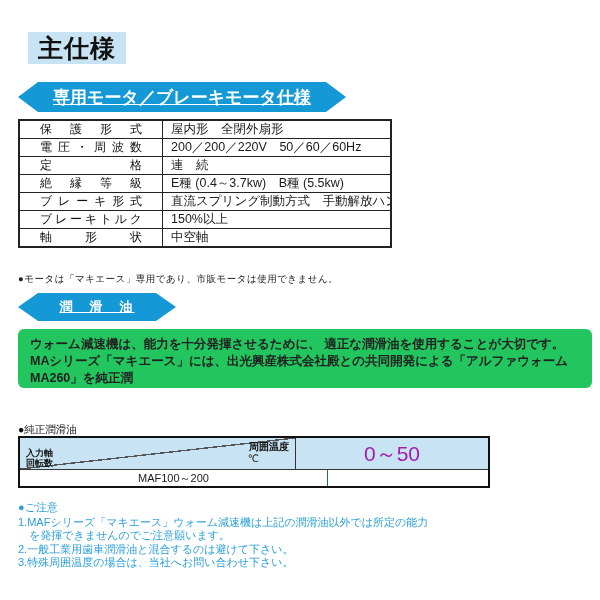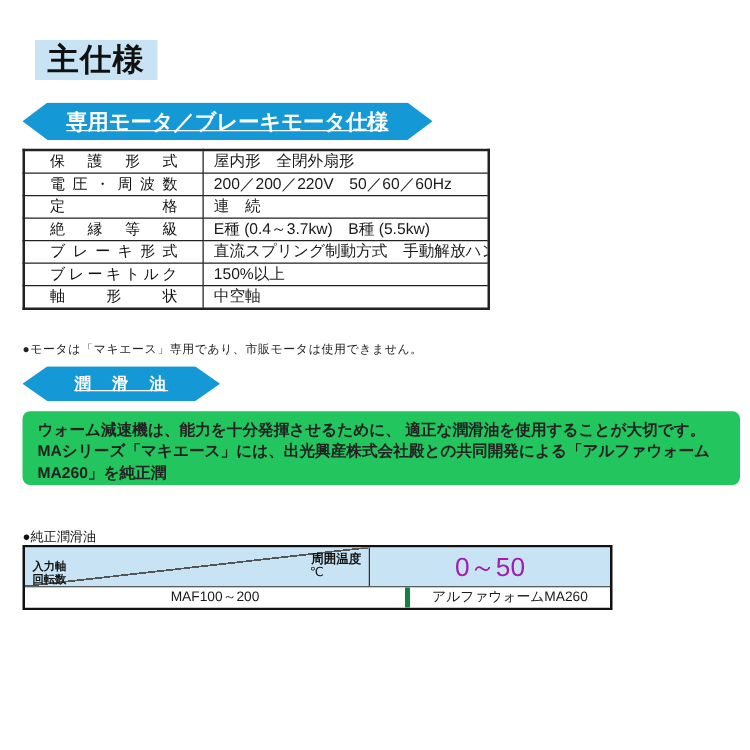--- a/index.html
+++ b/index.html
@@ -35,21 +35,21 @@
   .oil-caption{position:absolute;left:18px;top:423px;font-size:10.5px;color:#111;font-family:Liberation Serif, serif;}
   .oil-table{position:absolute;left:18px;top:436px;width:472px;border:2px solid #111;box-sizing:border-box;}
   .oil-header{display:flex;height:31px;background:#c8e4f4;border-bottom:1px solid #333;}
   .oil-corner{width:276px;position:relative;border-right:1px solid #333;box-sizing:border-box;
     background-image:linear-gradient(to bottom right,transparent calc(50% - 0.7px),#555 calc(50% - 0.7px),#555 calc(50% + 0.7px),transparent calc(50% + 0.7px));}
   .corner-top{position:absolute;top:2px;right:6px;font-size:10px;font-weight:bold;color:#111;}
   .corner-unit{position:absolute;top:15px;right:36px;font-size:10px;color:#111;}
   .corner-bottom{position:absolute;left:6px;bottom:1px;font-size:9px;line-height:9.5px;font-weight:bold;color:#111;}
   .oil-range{flex:1;display:flex;align-items:center;justify-content:center;font-size:21px;color:#a21caf;}
   .oil-row{display:flex;height:16px;background:#fff;}
-  .oil-model{width:308px;border-right:4px solid #15803d;box-sizing:border-box;text-align:center;
+  .oil-model{width:308px;border-right:1px solid #15803d;box-sizing:border-box;text-align:center;
     font-size:11px;line-height:16px;}
   .oil-name{flex:1;text-align:center;font-size:11px;line-height:16px;}
 
   
   .cautions{position:absolute;left:18px;top:501px;color:#2b9fd8;font-size:11px;line-height:13.5px;}
   .cautions .c-title{margin-bottom:1px;}
 </style>
 </head>
 <body>
 
@@ -114,18 +114,24 @@
         <span class="corner-unit">℃</span>
         <span class="corner-bottom">
           <span>入力軸</span><br>
           <span>回転数</span>
         </span>
       </div>
       <div class="oil-range">0～50</div>
     </div>
     <div class="oil-row">
       <div class="oil-model">MAF100～200</div>
-      <div class="oil-name">アルファウォームMA260</div>
     </div>
   </div>
 
+  <div class="cautions">
+    <div class="c-title">●ご注意</div>
+    <div>1.MAFシリーズ「マキエース」ウォーム減速機は上記の潤滑油以外では所定の能力</div>
+    <div>　を発揮できませんのでご注意願います。</div>
+    <div>2.一般工業用歯車潤滑油と混合するのは避けて下さい。</div>
+    <div>3.特殊周囲温度の場合は、当社へお問い合わせ下さい。</div>
+  </div>
 
 </div>
 
 </body></html>

